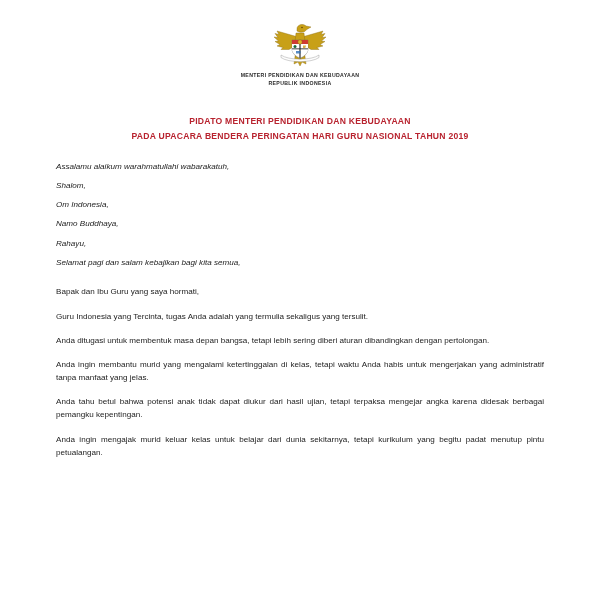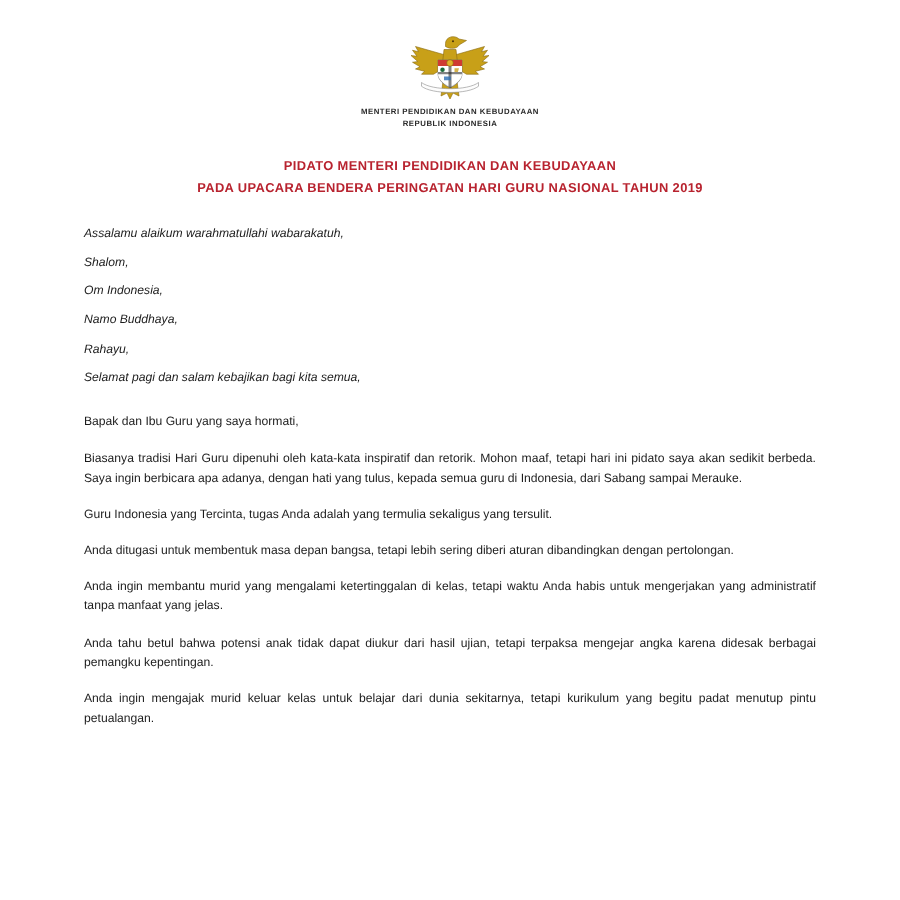--- a/index.html
+++ b/index.html
@@ -49,21 +49,21 @@
   .letterhead-inner {
     display: flex;
     flex-direction: column;
     align-items: center;
     margin-left: 0;
   }
 
   
   .title-block {
     text-align: center;
-    margin-top: 16px;
+    margin-top: 27px;
     margin-bottom: 16px;
   }
   .title-line {
     color: #b8232f;
     font-weight: bold;
     font-size: 8.6px;
     letter-spacing: 0.25px;
     line-height: 1.75;
     text-transform: uppercase;
   }
@@ -149,21 +149,20 @@
       <p class="greet">Assalamu alaikum warahmatullahi wabarakatuh,</p>
       <p class="greet">Shalom,</p>
       <p class="greet">Om Indonesia,</p>
       <p class="greet">Namo Buddhaya,</p>
       <p class="greet">Rahayu,</p>
       <p class="greet">Selamat pagi dan salam kebajikan bagi kita semua,</p>
     </div>
 
     <p class="salutation">Bapak dan Ibu Guru yang saya hormati,</p>
 
-    <p class="para">Biasanya tradisi Hari Guru dipenuhi oleh kata-kata inspiratif dan retorik. Mohon maaf, tetapi hari ini pidato saya akan sedikit berbeda. Saya ingin berbicara apa adanya, dengan hati yang tulus, kepada semua guru di Indonesia, dari Sabang sampai Merauke.</p>
     <p class="para">Guru Indonesia yang Tercinta, tugas Anda adalah yang termulia sekaligus yang tersulit.</p>
     <p class="para">Anda ditugasi untuk membentuk masa depan bangsa, tetapi lebih sering diberi aturan dibandingkan dengan pertolongan.</p>
     <p class="para">Anda ingin membantu murid yang mengalami ketertinggalan di kelas, tetapi waktu Anda habis untuk mengerjakan yang administratif tanpa manfaat yang jelas.</p>
     <p class="para">Anda tahu betul bahwa potensi anak tidak dapat diukur dari hasil ujian, tetapi terpaksa mengejar angka karena didesak berbagai pemangku kepentingan.</p>
     <p class="para">Anda ingin mengajak murid keluar kelas untuk belajar dari dunia sekitarnya, tetapi kurikulum yang begitu padat menutup pintu petualangan.</p>
   </div>
 
 </div>
 
 </body></html>

